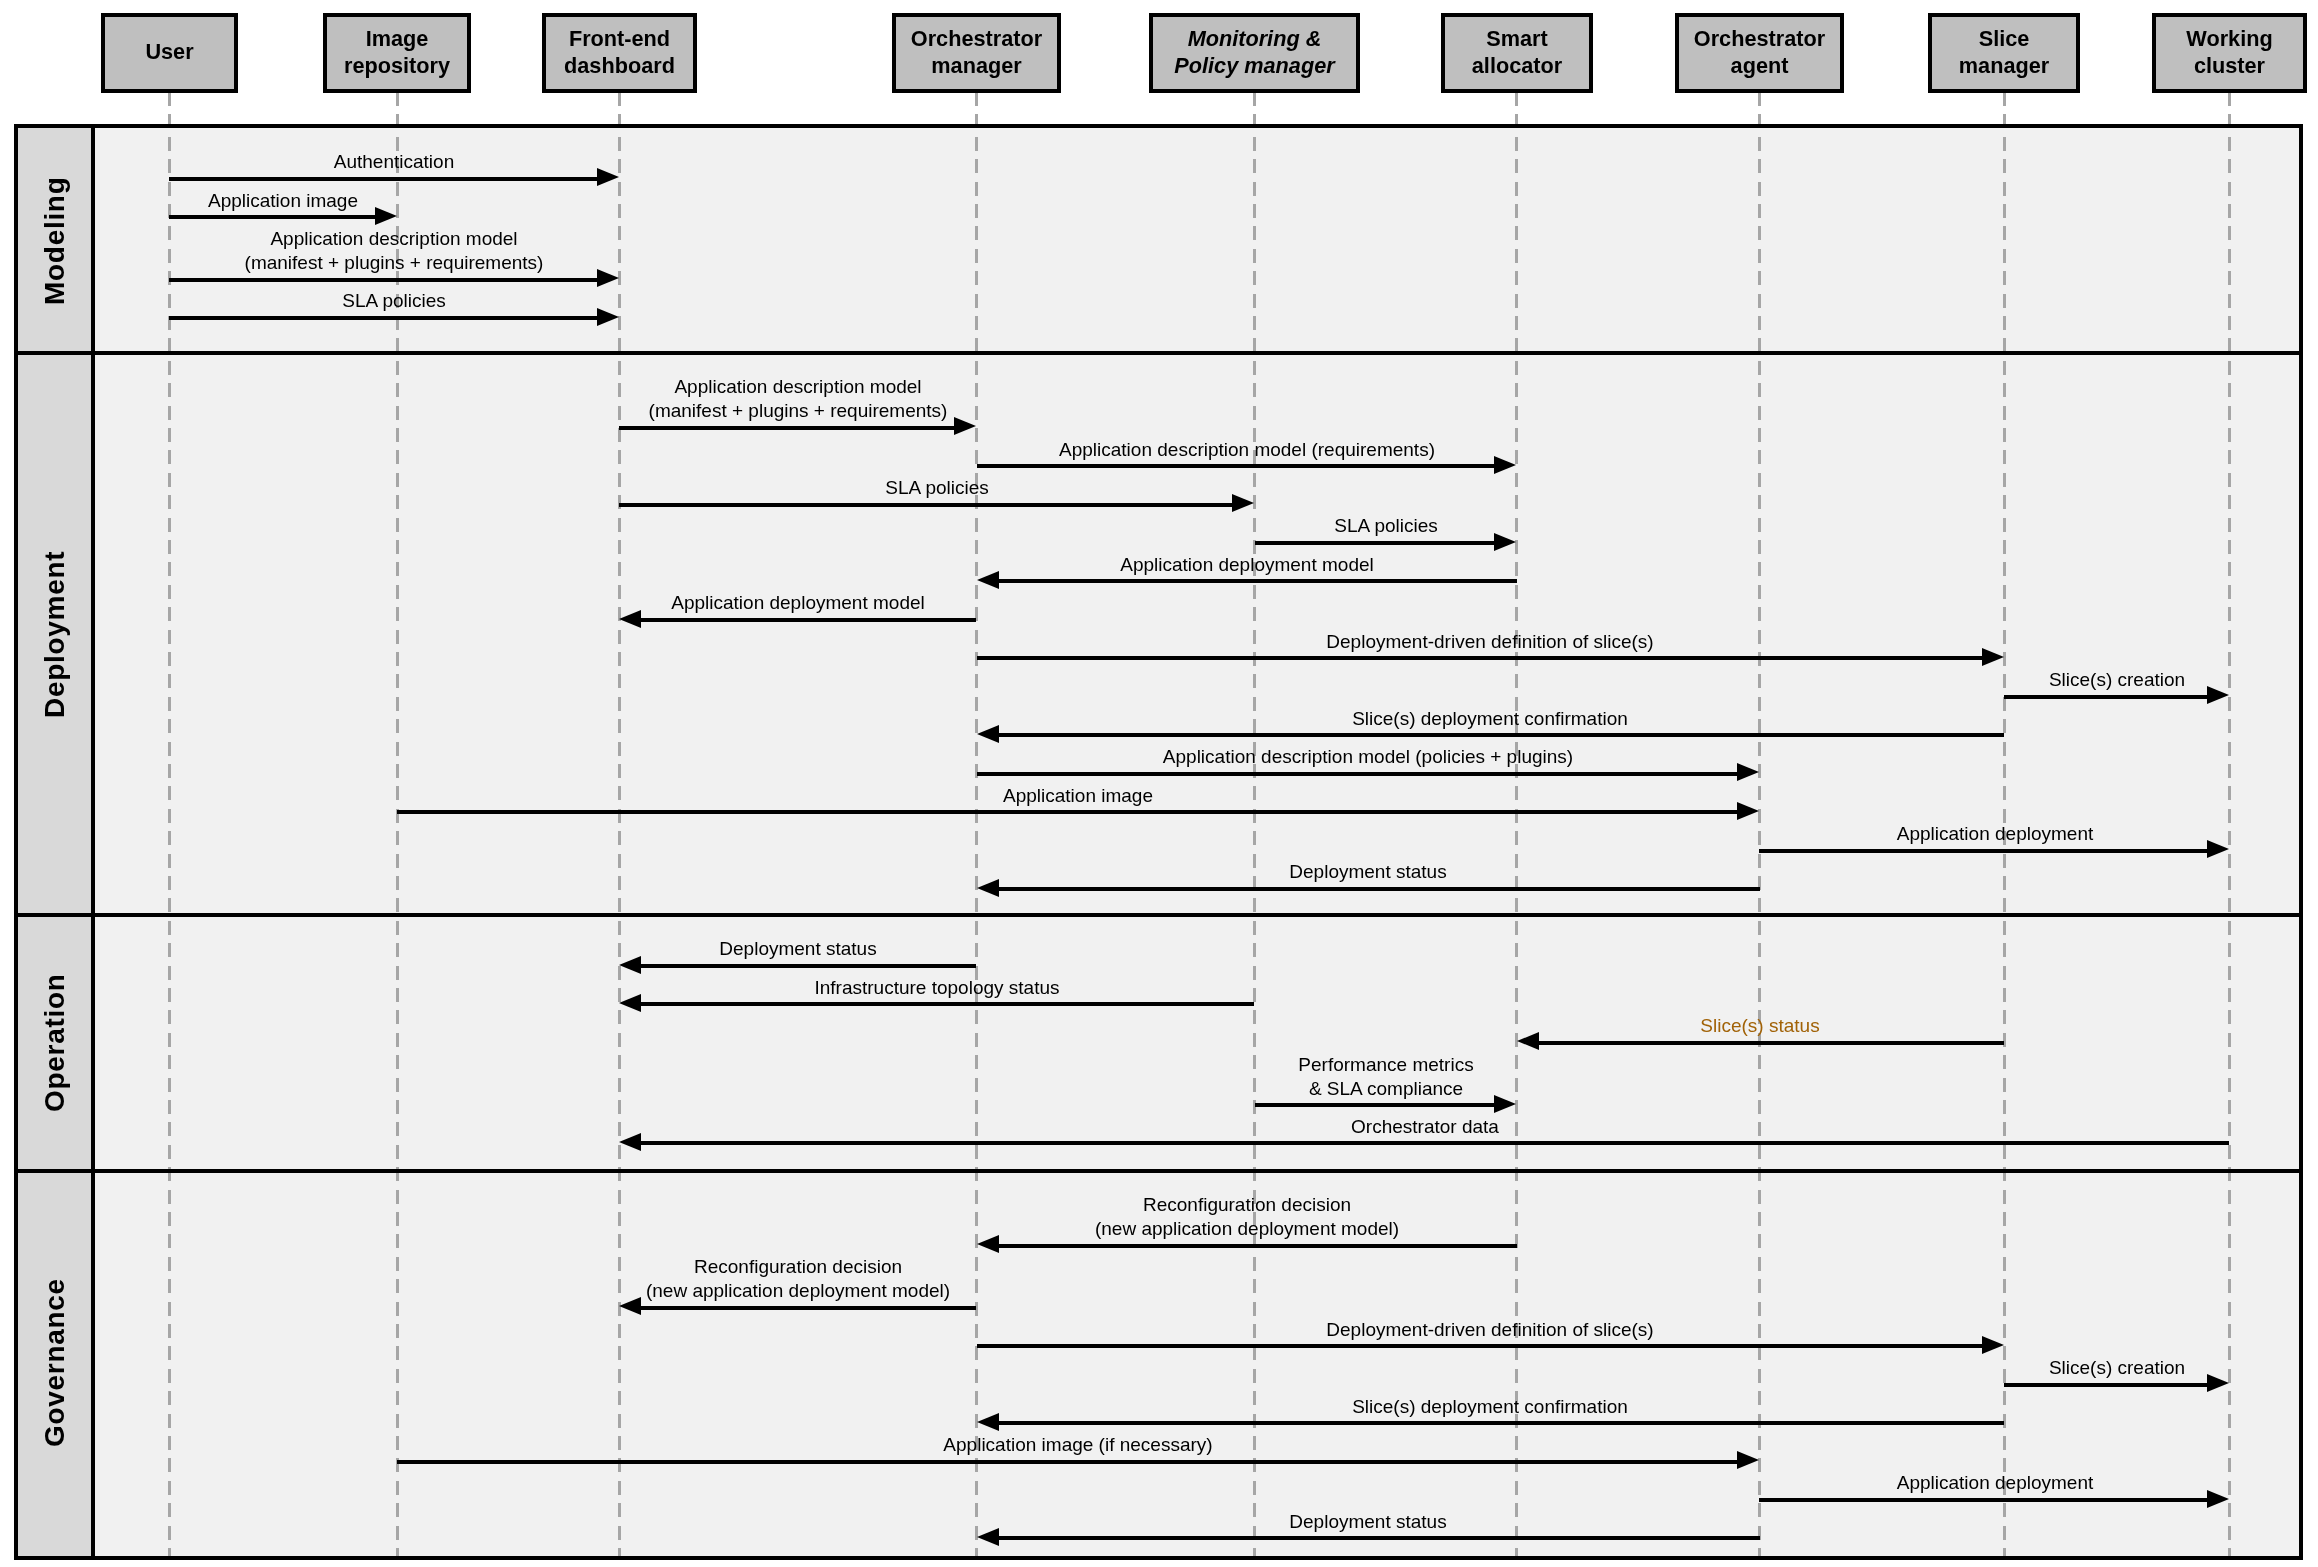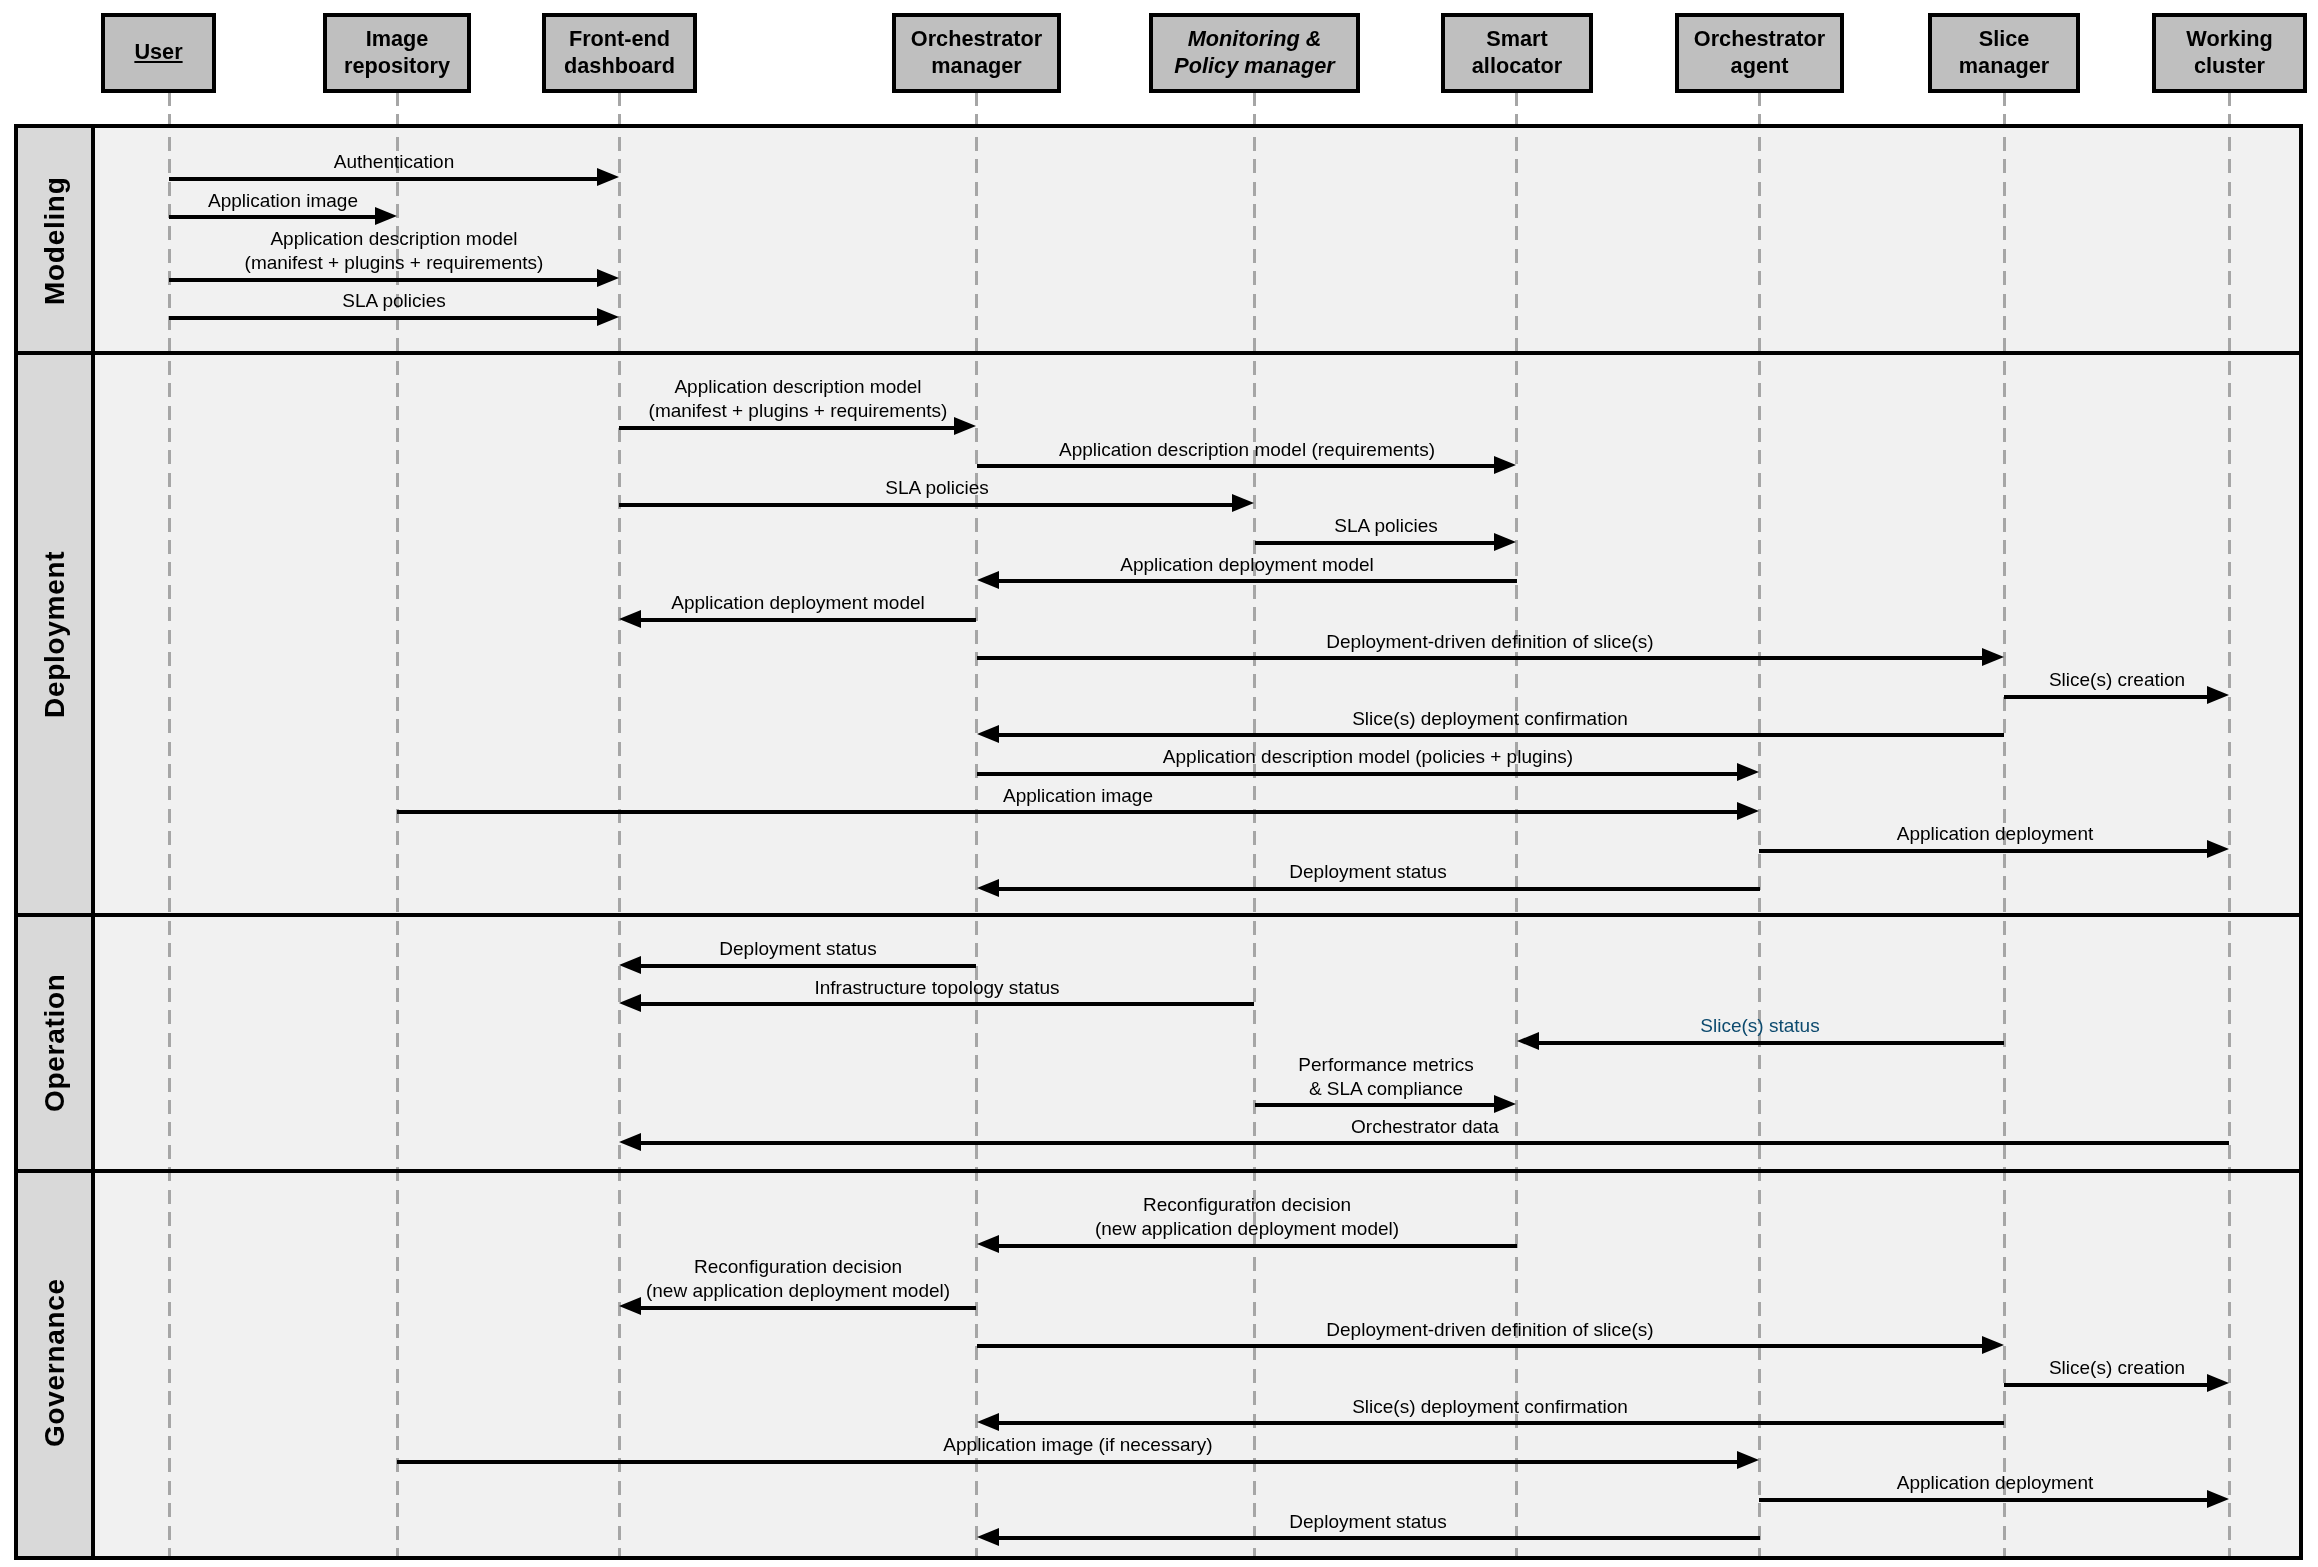--- a/index.html
+++ b/index.html
@@ -105,21 +105,21 @@
       <div class="msg-head" style="top: 840px; left: 2207px; border-left: 22.4px solid rgb(0, 0, 0);"></div>
       <div class="msg-label" style="left: 1368px; top: 860px; color: rgb(0, 0, 0); white-space: pre-line;">Deployment status</div>
       <div class="msg-line" style="top: 887px; background: rgb(0, 0, 0); left: 995px; width: 765px;"></div>
       <div class="msg-head" style="top: 879px; left: 977px; border-right: 22.4px solid rgb(0, 0, 0);"></div>
       <div class="msg-label" style="left: 798px; top: 937px; color: rgb(0, 0, 0); white-space: pre-line;">Deployment status</div>
       <div class="msg-line" style="top: 964px; background: rgb(0, 0, 0); left: 637px; width: 339px;"></div>
       <div class="msg-head" style="top: 956px; left: 619px; border-right: 22.4px solid rgb(0, 0, 0);"></div>
       <div class="msg-label" style="left: 937px; top: 976px; color: rgb(0, 0, 0); white-space: pre-line;">Infrastructure topology status</div>
       <div class="msg-line" style="top: 1002px; background: rgb(0, 0, 0); left: 637px; width: 617px;"></div>
       <div class="msg-head" style="top: 994px; left: 619px; border-right: 22.4px solid rgb(0, 0, 0);"></div>
-      <div class="msg-label" style="left: 1760px; top: 1014px; color: #0c4a6e; white-space: pre-line;">Slice(s) status</div>
+      <div class="msg-label" style="left: 1760px; top: 1014px; color: #a16207; white-space: pre-line;">Slice(s) status</div>
       <div class="msg-line" style="top: 1041px; background: rgb(0, 0, 0); left: 1535px; width: 469px;"></div>
       <div class="msg-head" style="top: 1032px; left: 1517px; border-right: 22.4px solid rgb(0, 0, 0);"></div>
       <div class="msg-label" style="left: 1386px; top: 1053px; color: rgb(0, 0, 0); white-space: pre-line;">Performance metrics
 &amp; SLA compliance</div>
       <div class="msg-line" style="top: 1103px; background: rgb(0, 0, 0); left: 1255px; width: 244px;"></div>
       <div class="msg-head" style="top: 1095px; left: 1494px; border-left: 22.4px solid rgb(0, 0, 0);"></div>
       <div class="msg-label" style="left: 1425px; top: 1115px; color: rgb(0, 0, 0); white-space: pre-line;">Orchestrator data</div>
       <div class="msg-line" style="top: 1141px; background: rgb(0, 0, 0); left: 637px; width: 1592px;"></div>
       <div class="msg-head" style="top: 1133px; left: 619px; border-right: 22.4px solid rgb(0, 0, 0);"></div>
       <div class="msg-label" style="left: 1247px; top: 1193px; color: rgb(0, 0, 0); white-space: pre-line;">Reconfiguration decision
@@ -143,21 +143,21 @@
       <div class="msg-line" style="top: 1460px; background: rgb(0, 0, 0); left: 397px; width: 1344px;"></div>
       <div class="msg-head" style="top: 1451px; left: 1737px; border-left: 22.4px solid rgb(0, 0, 0);"></div>
       <div class="msg-label" style="left: 1995px; top: 1471px; color: rgb(0, 0, 0); white-space: pre-line;">Application deployment</div>
       <div class="msg-line" style="top: 1498px; background: rgb(0, 0, 0); left: 1759px; width: 452px;"></div>
       <div class="msg-head" style="top: 1490px; left: 2207px; border-left: 22.4px solid rgb(0, 0, 0);"></div>
       <div class="msg-label" style="left: 1368px; top: 1510px; color: rgb(0, 0, 0); white-space: pre-line;">Deployment status</div>
       <div class="msg-line" style="top: 1536px; background: rgb(0, 0, 0); left: 995px; width: 765px;"></div>
       <div class="msg-head" style="top: 1528px; left: 977px; border-right: 22.4px solid rgb(0, 0, 0);"></div>
     </div>
   <div id="actors-layer" class="layer">
-      <div class="actor-box" style="left: 101px; top: 12.6px; width: 115px; height: 80px; background: rgb(191, 191, 191); color: rgb(0, 0, 0); text-decoration: underline;"><div>User</div></div>
+      <div class="actor-box" style="left: 101px; top: 12.6px; width: 137px; height: 80px; background: rgb(191, 191, 191); color: rgb(0, 0, 0);"><div>User</div></div>
       <div class="actor-box" style="left: 323px; top: 12.6px; width: 148px; height: 80px; background: rgb(191, 191, 191); color: rgb(0, 0, 0);"><div>Image
 repository</div></div>
       <div class="actor-box" style="left: 542px; top: 12.6px; width: 155px; height: 80px; background: rgb(191, 191, 191); color: rgb(0, 0, 0);"><div>Front-end
 dashboard</div></div>
       <div class="actor-box" style="left: 892px; top: 12.6px; width: 169px; height: 80px; background: rgb(191, 191, 191); color: rgb(0, 0, 0);"><div>Orchestrator
 manager</div></div>
       <div class="actor-box" style="left: 1149px; top: 12.6px; width: 211px; height: 80px; background: rgb(191, 191, 191); color: rgb(0, 0, 0); font-style: italic;"><div>Monitoring &amp;
 Policy manager</div></div>
       <div class="actor-box" style="left: 1441px; top: 12.6px; width: 152px; height: 80px; background: rgb(191, 191, 191); color: rgb(0, 0, 0);"><div>Smart
 allocator</div></div>

